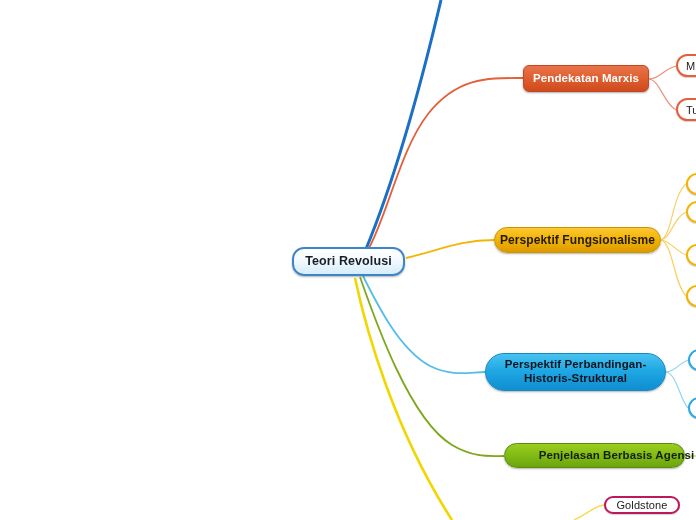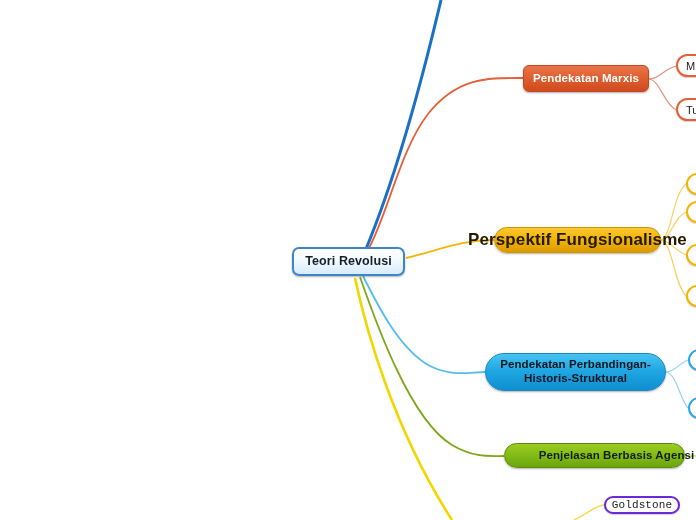--- a/index.html
+++ b/index.html
@@ -36,21 +36,21 @@
     line-height: 1.18;
     letter-spacing: 0.1px;
   }
 
   
   .node-root {
     left: 292px;
     top: 247px;
     width: 113px;
     height: 29px;
-    border-radius: 7px;
+    border-radius: 12px;
     border: 2px solid #3d85c8;
     background: linear-gradient(to bottom, #ffffff 0%, #f4fafe 42%, #d6ecfa 100%);
     color: #16202b;
     font-size: 12.5px;
     font-weight: bold;
     box-shadow: 0 1px 2px rgba(0,0,0,0.30);
   }
 
   
   .node-marxis {
@@ -68,21 +68,21 @@
   }
   .node-fungsionalisme {
     left: 494px;
     top: 227px;
     width: 167px;
     height: 26px;
     border-radius: 13px;
     border: 1px solid #cc9400;
     background: linear-gradient(to bottom, #fbc733 0%, #f3b505 45%, #dd9b00 100%);
     color: #231a00;
-    font-size: 17px;
+    font-size: 12px;
     font-weight: bold;
     box-shadow: 0 1px 2px rgba(0,0,0,0.30);
   }
   .node-perbandingan {
     left: 485px;
     top: 353px;
     width: 181px;
     height: 38px;
     border-radius: 19px;
     border: 1px solid #1888c4;
@@ -114,22 +114,21 @@
     font-size: 11px;
     font-weight: normal;
     border-radius: 12px;
     box-shadow: 0 1px 1px rgba(0,0,0,0.18);
   }
   .node-goldstone {
     left: 604px;
     top: 496px;
     width: 76px;
     height: 18px;
-    border: 2px solid #6d28d9;
-    font-family: Liberation Mono, monospace;
+    border: 2px solid #be185d;
   }
   .leaf-orange { border: 2px solid #e4603a; }
   .leaf-yellow { border: 2px solid #f5b400; }
   .leaf-blue   { border: 2px solid #2ba9e3; }
 
   .node-marxis-c1 { left: 676px; top: 54px;  width: 52px; height: 23px; }
   .node-marxis-c2 { left: 676px; top: 98px;  width: 52px; height: 23px; }
 
   .node-fung-c1 { left: 686px; top: 173px; width: 46px; height: 22px; }
   .node-fung-c2 { left: 686px; top: 201px; width: 46px; height: 22px; }
@@ -184,21 +183,21 @@
 
     <path d="M 574 520 C 588 514 594 506 604 505" fill="none" stroke="#f7d94a" stroke-width="1.3"></path>
   </svg>
 
   <div class="node node-root">Teori Revolusi</div>
 
   <div class="node node-marxis">Pendekatan Marxis</div>
 
   <div class="node node-fungsionalisme">Perspektif Fungsionalisme</div>
 
-  <div class="node node-perbandingan">Pendekatan Perbandingan-
+  <div class="node node-perbandingan">Perspektif Perbandingan-
 Historis-Struktural</div>
 
   <div class="node node-agensi">Penjelasan Berbasis Agensi</div>
 
   <div class="node node-leaf node-goldstone">Goldstone</div>
 
   <div class="node-leaf leaf-orange node-marxis-c1">
     <span class="leaf-text">M</span>
   </div>
   <div class="node-leaf leaf-orange node-marxis-c2">

